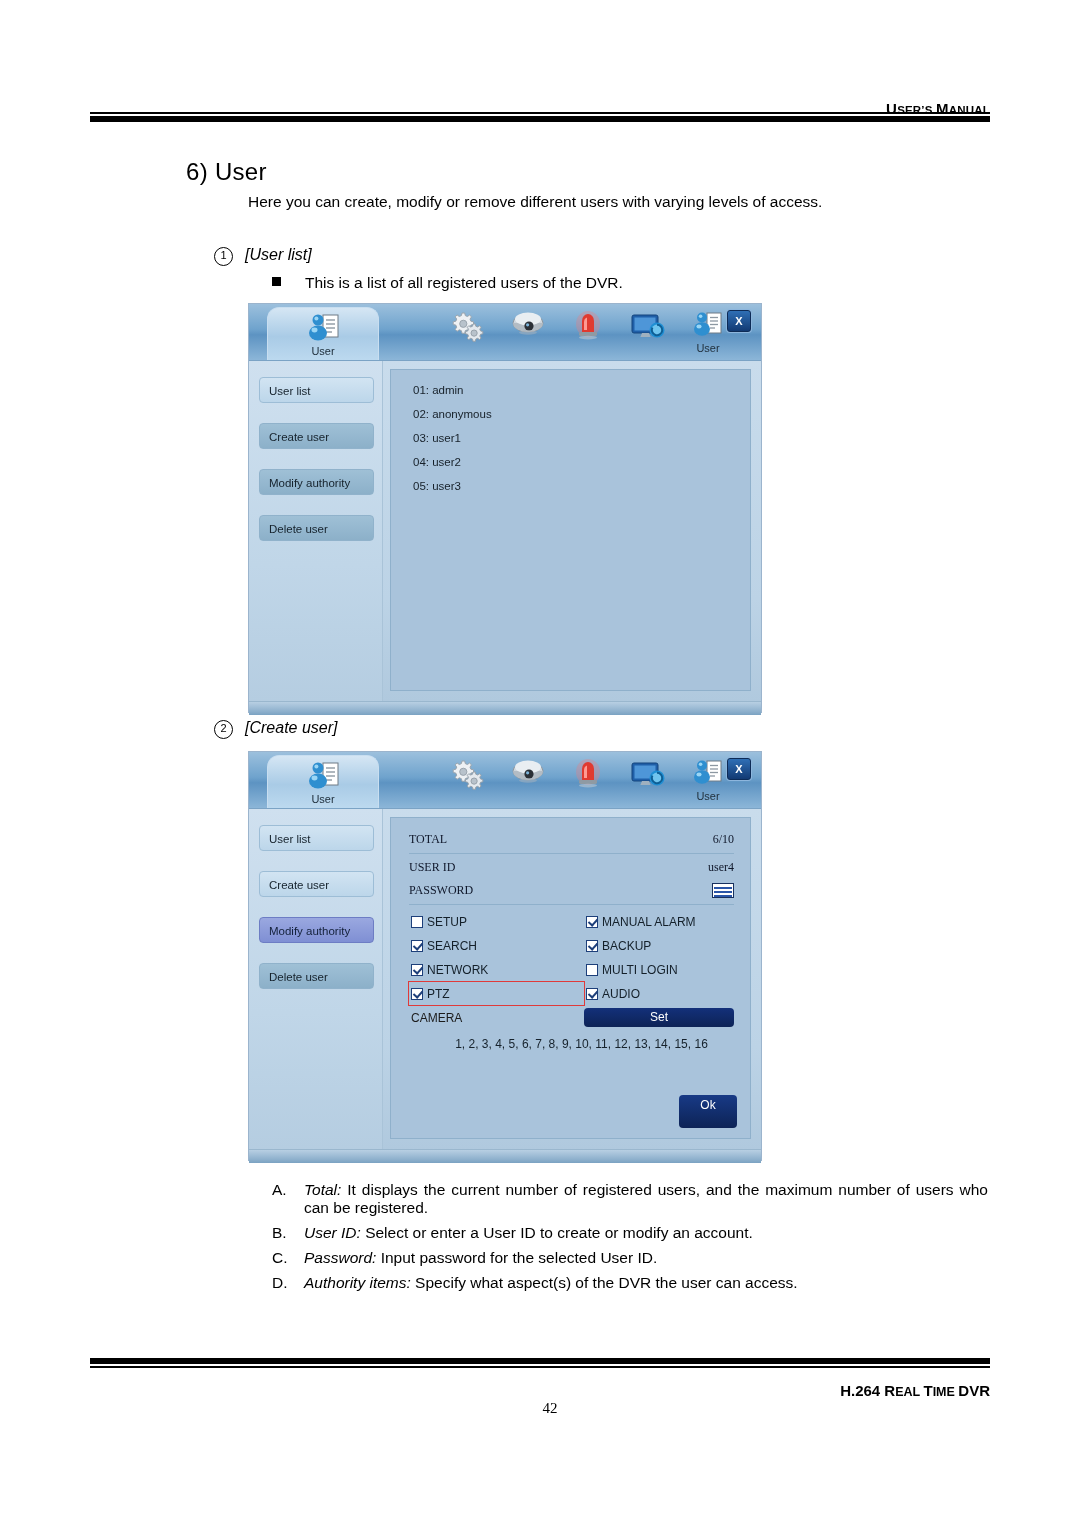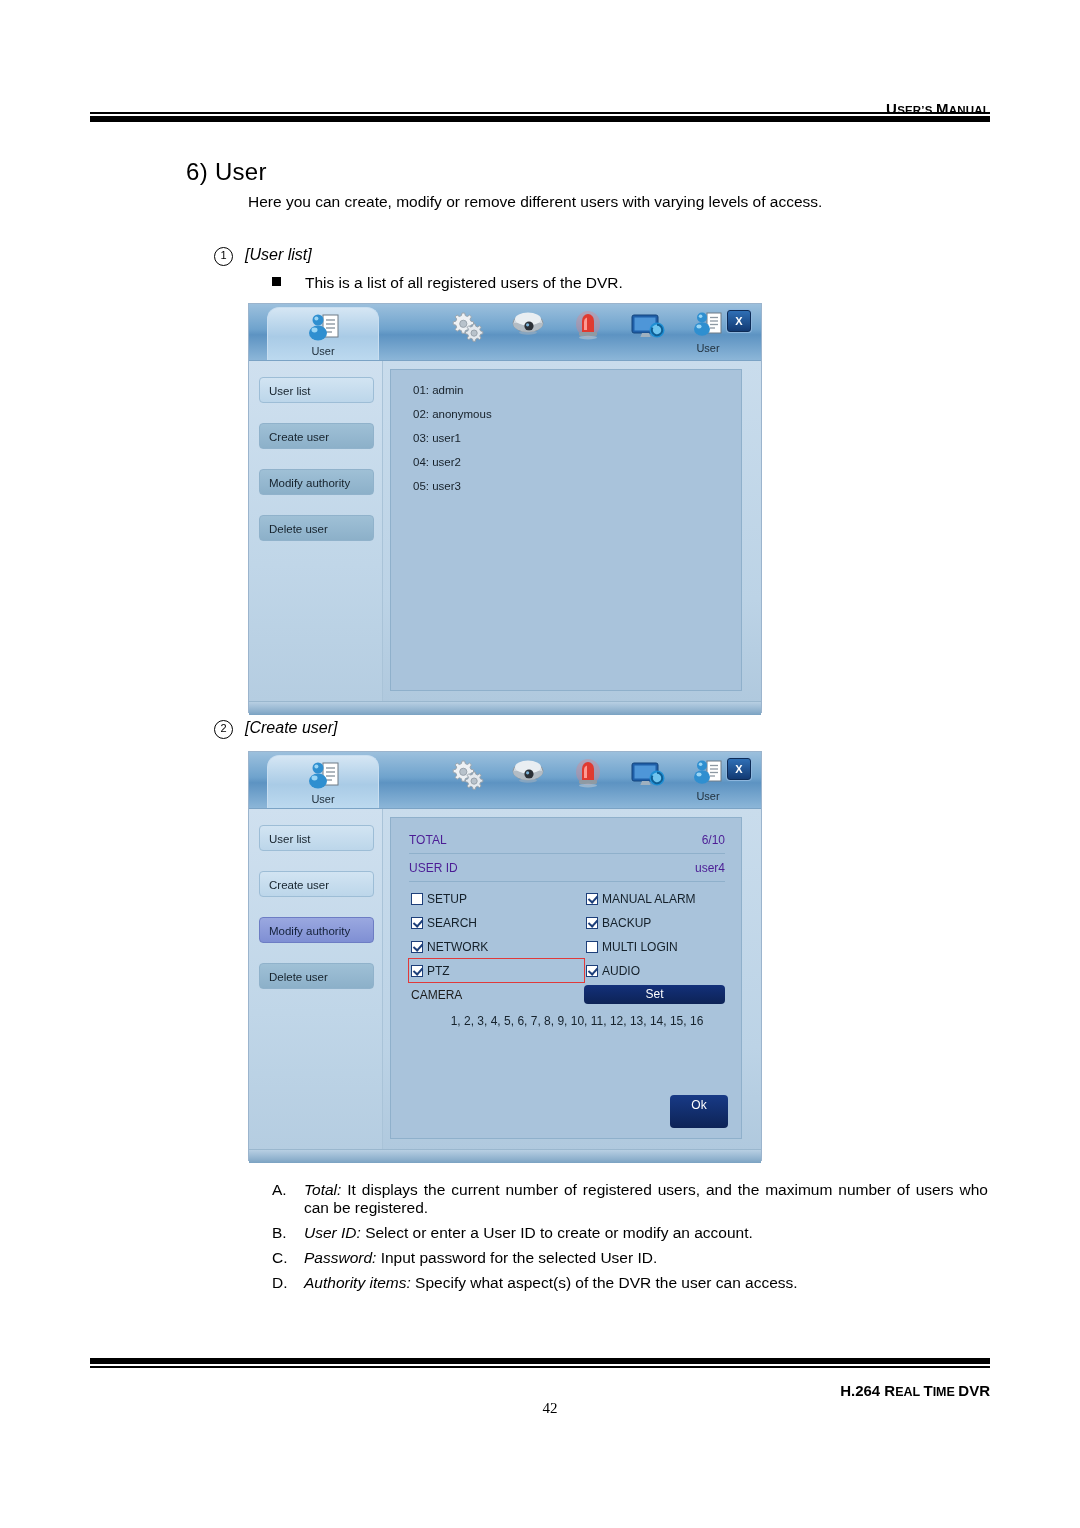--- a/index.html
+++ b/index.html
@@ -227,43 +227,44 @@
     border: 1px solid #9dbdd6;
   }
   .side-btn.sel-blue {
     background: linear-gradient(to bottom, #9aa8e0, #7f8fd4);
     border: 1px solid #6d7dc4;
     color: #13203a;
   }
 
   .dvr-main {
     flex: 1;
-    margin: 8px 19px 10px 7px;
+    margin: 8px 10px 10px 7px;
     background: #a9c3db;
     border: 1px solid #8fb0cb;
     position: relative;
   }
 
   
   .userlist { padding: 14px 0 0 22px; }
   .userlist .ul-row {
     font-size: 11.5px;
     color: #162029;
     margin-bottom: 12px;
   }
 
   
   .cu { padding: 10px 16px 10px 18px; position: relative; height: 100%; box-sizing: border-box; }
   .cu-row {
     display: flex;
     justify-content: space-between;
     align-items: center;
     font-size: 12px;
-    color: #4c1d95;
+    color: #0f172a;
     height: 23px;
+    font-family: Liberation Serif, serif;
   }
   .cu-sep { height: 1px; background: #8fb0cb; margin: 2px 0; }
   .cu-val { font-size: 12px; }
   .kbd-icon {
     width: 22px; height: 15px;
     background: #fff;
     border: 1.5px solid #17305e;
     box-sizing: border-box;
     position: relative;
     overflow: hidden;
@@ -597,20 +598,28 @@
           <span>TOTAL</span>
           <span class="cu-val">6/10</span>
         </div>
         <div class="cu-sep"></div>
 
         <div class="cu-row">
           <span>USER ID</span>
           <span class="cu-val">user4</span>
         </div>
 
+        <div class="cu-row">
+          <span>PASSWORD</span>
+          <span class="kbd-icon">
+            <i style="top:3px;"></i>
+              <i style="top:7px;"></i>
+              <i style="top:11px;"></i>
+          </span>
+        </div>
         <div class="cu-sep"></div>
 
         <div class="cu-checks">
           <div class="cbx">
             <span class="box"></span>
             <span>SETUP</span>
           </div>
           <div class="cbx on">
             <span class="box"></span>
             <span>MANUAL ALARM</span>

